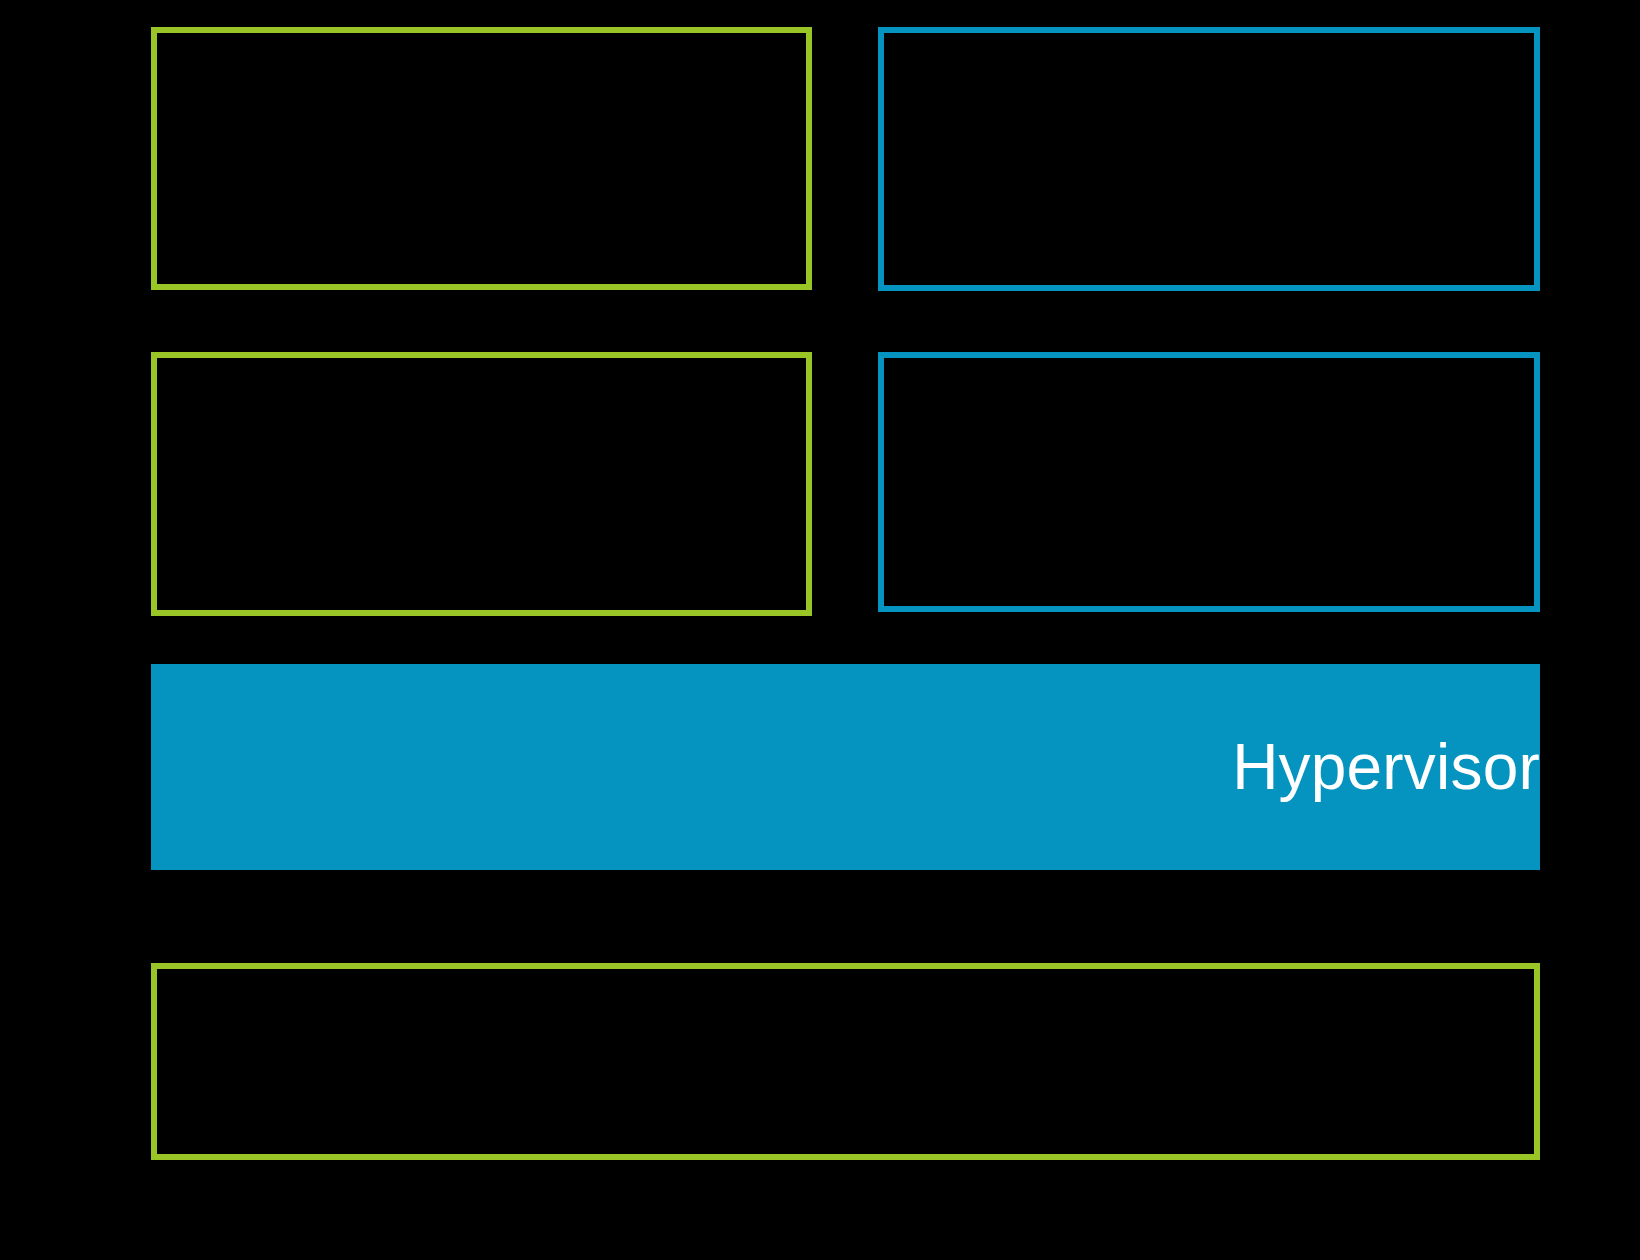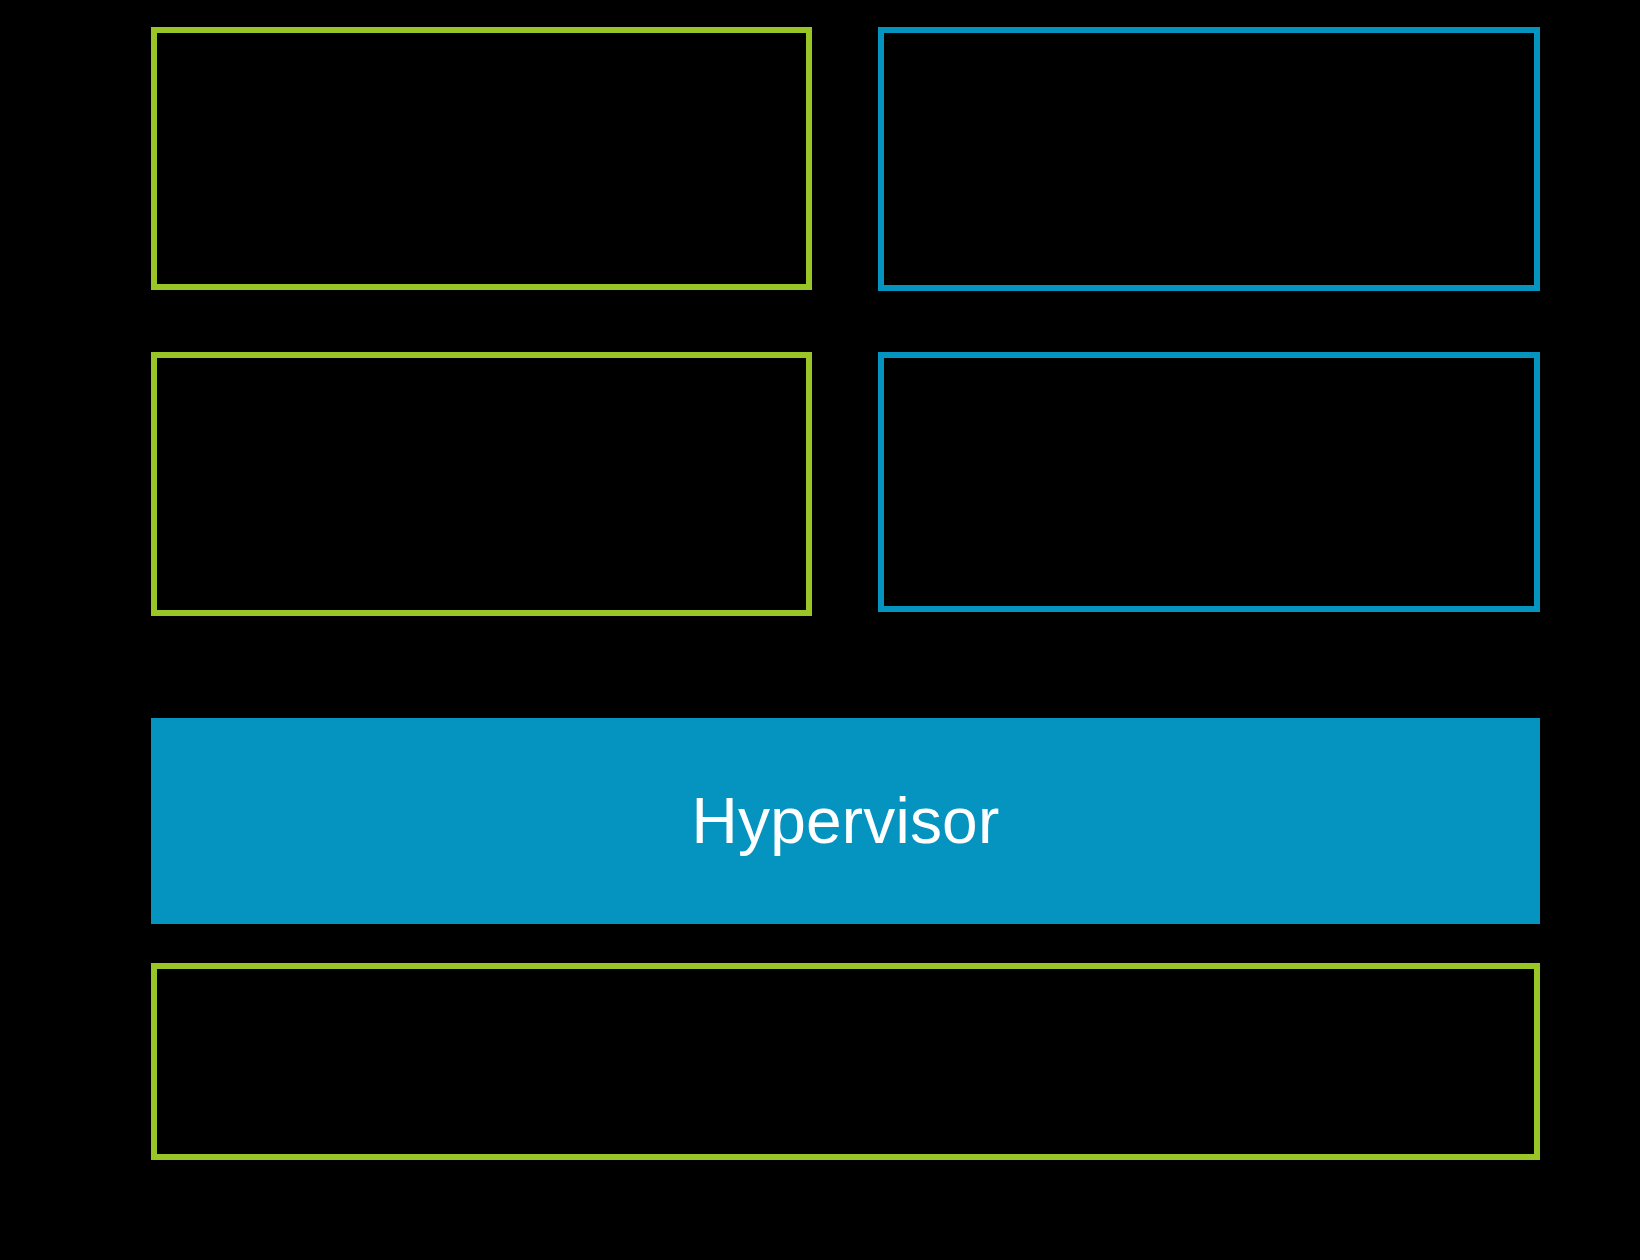--- a/index.html
+++ b/index.html
@@ -54,21 +54,21 @@
     display: none;
   }
 
   
   #vm-box-1 { left: 151px; top: 27px;  width: 661px; height: 263px; }
   #vm-box-2 { left: 878px; top: 27px;  width: 662px; height: 264px; }
   
   #vm-box-3 { left: 151px; top: 352px; width: 661px; height: 264px; }
   #vm-box-4 { left: 878px; top: 352px; width: 662px; height: 260px; }
   
-  #hypervisor-layer { left: 151px; top: 718px; width: 1389px; height: 206px; }
+  #hypervisor-layer { left: 151px; top: 664px; width: 1389px; height: 206px; justify-content: flex-end; }
   
   #hardware-layer { left: 151px; top: 963px; width: 1389px; height: 197px; }
 </style>
 </head>
 <body>
 
 <div id="diagram">
 
   <div class="node outlined-green" id="vm-box-1">
     

